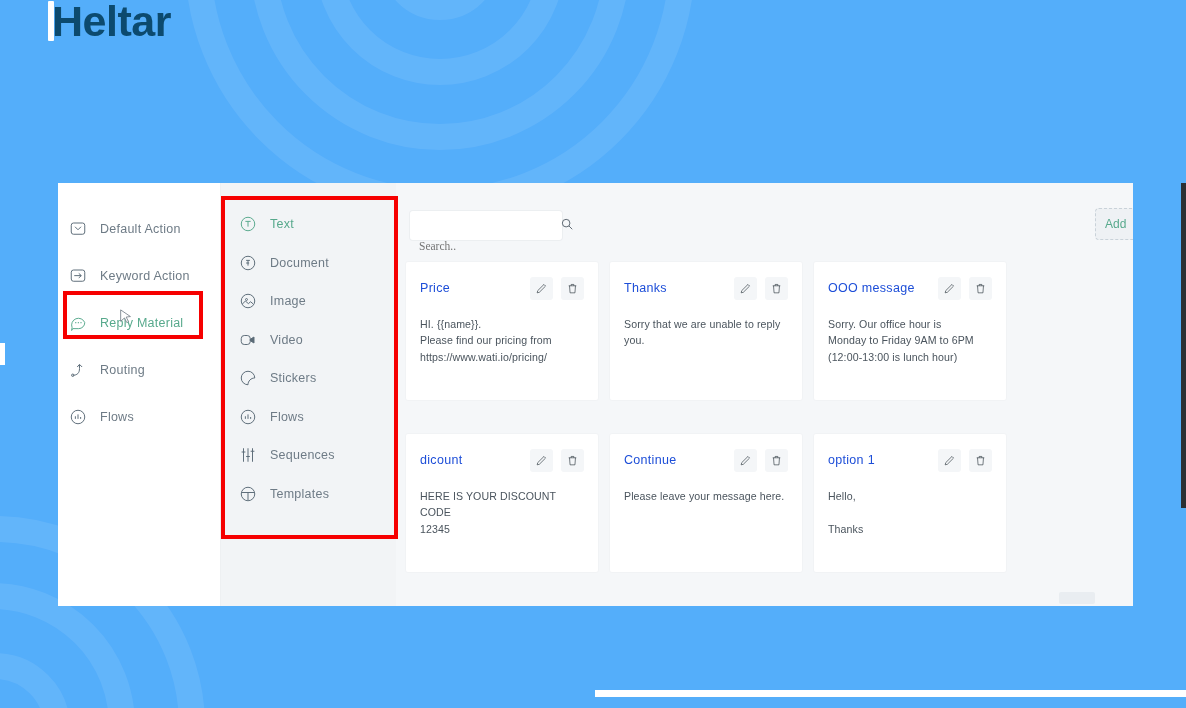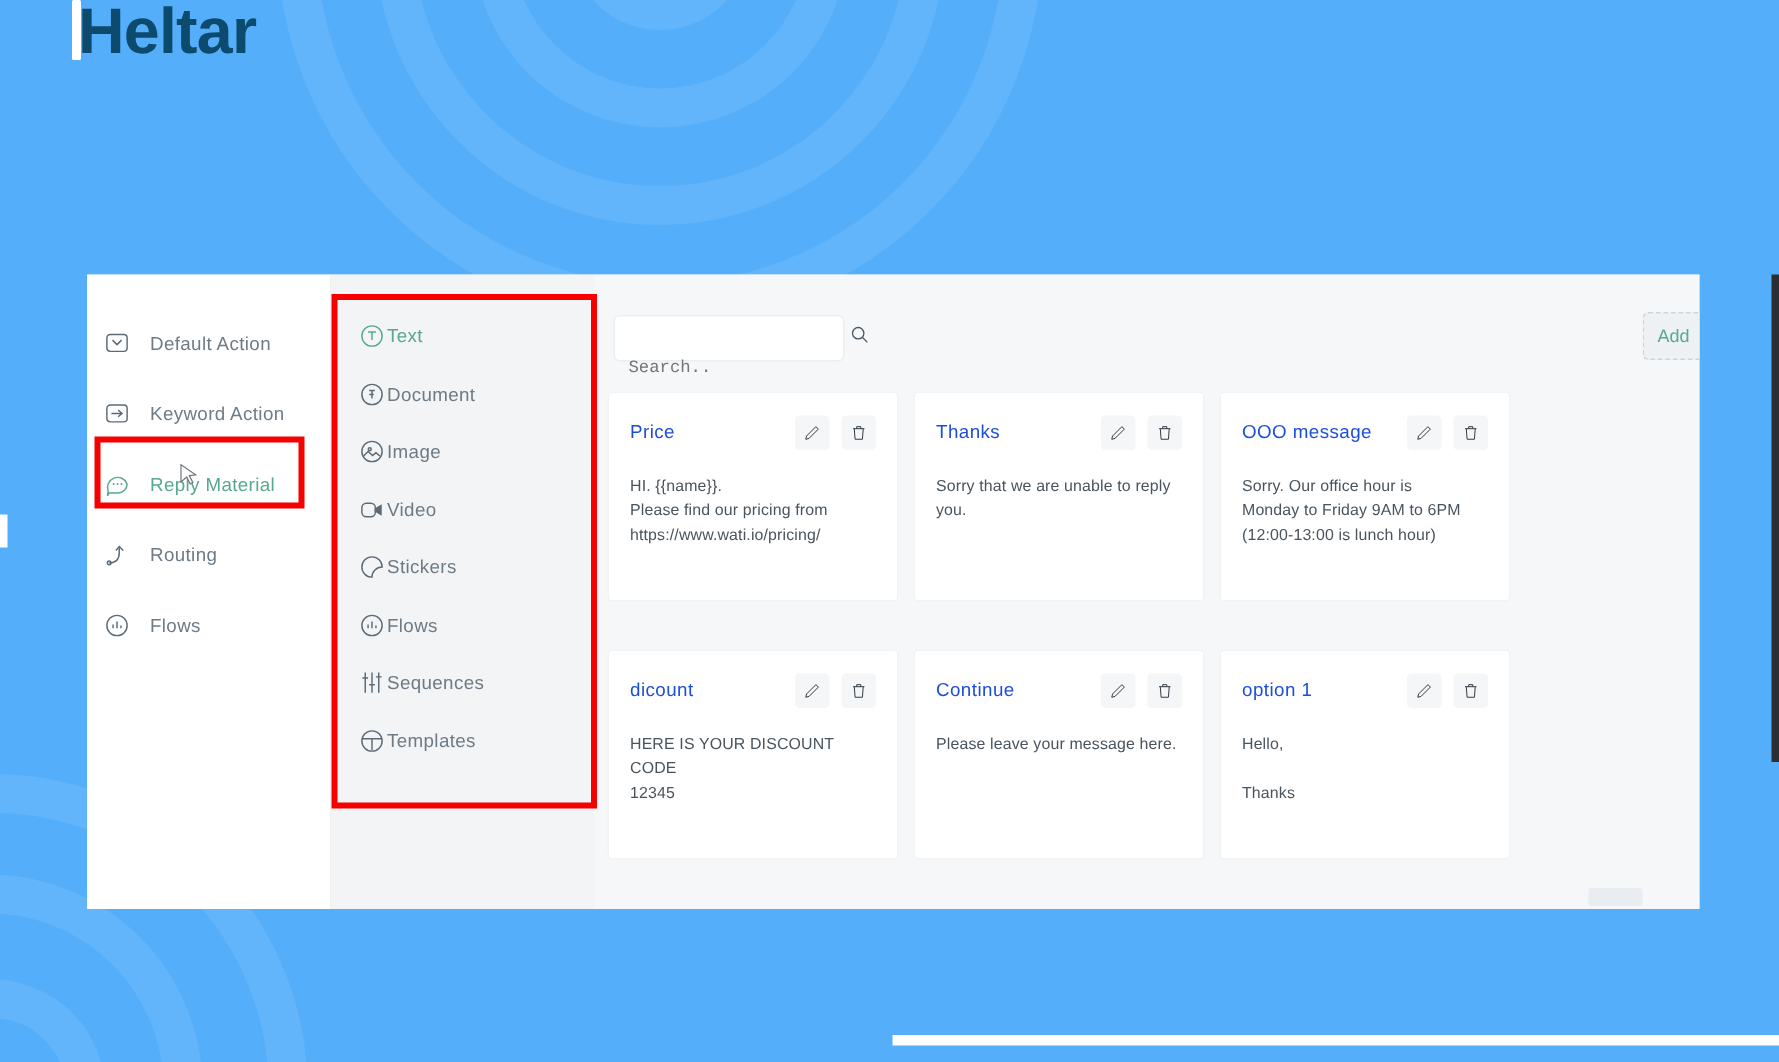--- a/index.html
+++ b/index.html
@@ -69,21 +69,21 @@
   .ic svg { width: 18px; height: 18px; stroke: #5c6b77; fill: none; stroke-width: 1.3; }
 
   
   #type-panel {
     width: 175px; flex: 0 0 175px;
     background: #f2f4f6;
     padding-top: 22px;
     position: relative;
   }
   .type-item {
-    display: flex; align-items: center; gap: 0;
+    display: flex; align-items: center; gap: 12px;
     height: 38.5px; padding-left: 17px;
     color: #6e7b86; font-size: 12.5px; letter-spacing: .25px;
     cursor: pointer;
   }
   .type-item.active .lbl { color: #57a98c; }
   .type-item.active .ic svg { stroke: #57a98c; }
 
   
   #content {
     flex: 1 1 auto; background: #f5f7f9; position: relative; overflow: hidden;
@@ -91,21 +91,21 @@
   #content-head { height: 79px; position: relative; }
   #search-box {
     position: absolute; left: 14px; top: 28px;
     width: 152px; height: 29px;
     background: #ffffff; border-radius: 3px;
     display: flex; align-items: center; padding: 0 9px;
     box-shadow: 0 0 0 1px #eceff1;
   }
   #search-box input {
     border: none; outline: none; flex: 1 1 auto;
-    font-family: Liberation Mono, monospace;
+    font-family: Liberation Serif, serif;
     font-size: 11.5px; color: #9aa4ad; background: transparent; margin-top: 40px;
   }
   #search-box .sicon svg { width: 14px; height: 14px; stroke: #4b5761; fill: none; stroke-width: 1.5; }
   #add-btn {
     position: absolute; right: -24px; top: 25px;
     width: 62px; height: 32px; border-radius: 4px;
     background: #eef1f4; border: 1px dashed #c9d2d9;
     color: #57a98c; font-size: 12px;
     display: flex; align-items: center; justify-content: flex-start;
     padding-left: 9px; overflow: hidden; cursor: pointer;

